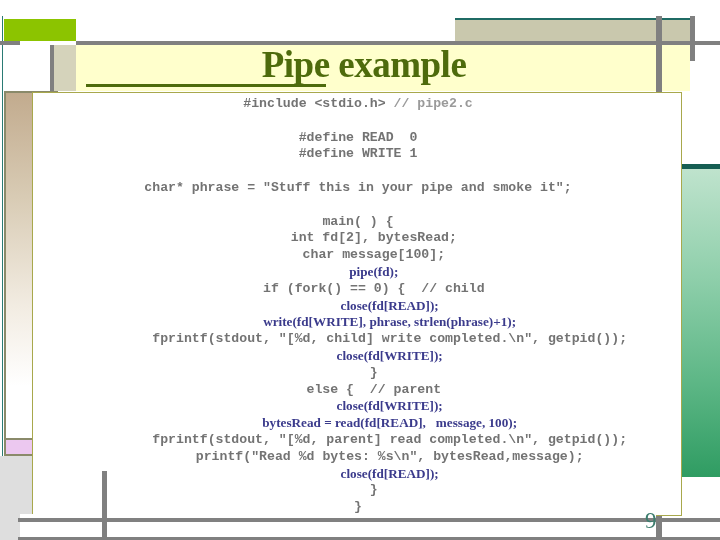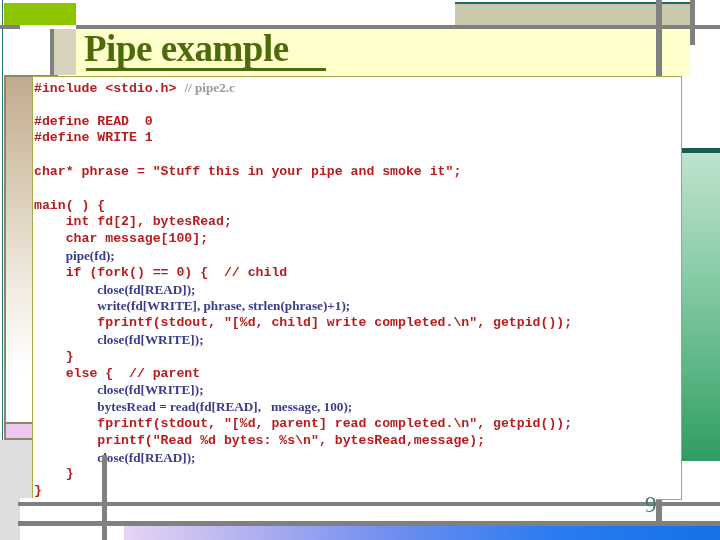--- a/index.html
+++ b/index.html
@@ -2,21 +2,21 @@
 <html><head>
 <meta charset="utf-8">
 <style>
   html,body{margin:0;padding:0;}
   body{
     width:720px;height:540px;overflow:hidden;
     background:#ffffff;
     font-family:"Liberation Sans",sans-serif;
     position:relative;
   }
-  .slide{position:absolute;left:0;top:0;width:720px;height:393px;background:#ffffff;}
+  .slide{position:absolute;left:0;top:16px;width:720px;height:393px;background:#ffffff;text-align:center;}
 
   
   .deco{position:absolute;}
 
   
   .chip-green{left:4px;top:3px;width:72px;height:22px;background:#8cc400;}
 
   
   .hair-v-left{left:2px;top:0px;width:1px;height:540px;background:#2a7b74;}
   .hair-top-right{left:455px;top:2px;width:235px;height:2px;background:#1f6b64;}
@@ -86,22 +86,22 @@
   }
   .code{
     position:absolute;left:34px;top:80px;width:648px;
     font-family:"Liberation Mono","DejaVu Sans Mono",monospace;
     font-size:13.2px;font-weight:bold;line-height:16.8px;
     color:#000000;white-space:pre;letter-spacing:0px;
   }
   .code .ln{display:block;height:16.8px;}
   .code .blank{display:block;height:16.8px;}
   .c-blue{color:#3b3b8c;font-family:Liberation Serif, serif;}
-  .c-gray{color:#9a9a9a;font-family:Liberation Serif, serif;}
-  .c-black{color:#b91c1c;margin-top:17px;}
+  .c-gray{color:#9a9a9a;}
+  .c-black{color:#737373;margin-top:17px;}
 
   
   .pagenum{
     position:absolute;left:645px;top:492px;
     font-family:"Liberation Serif",serif;font-size:23px;
     color:#3d7d6e;font-weight:normal;
   }
 </style>
 </head>
 <body>

